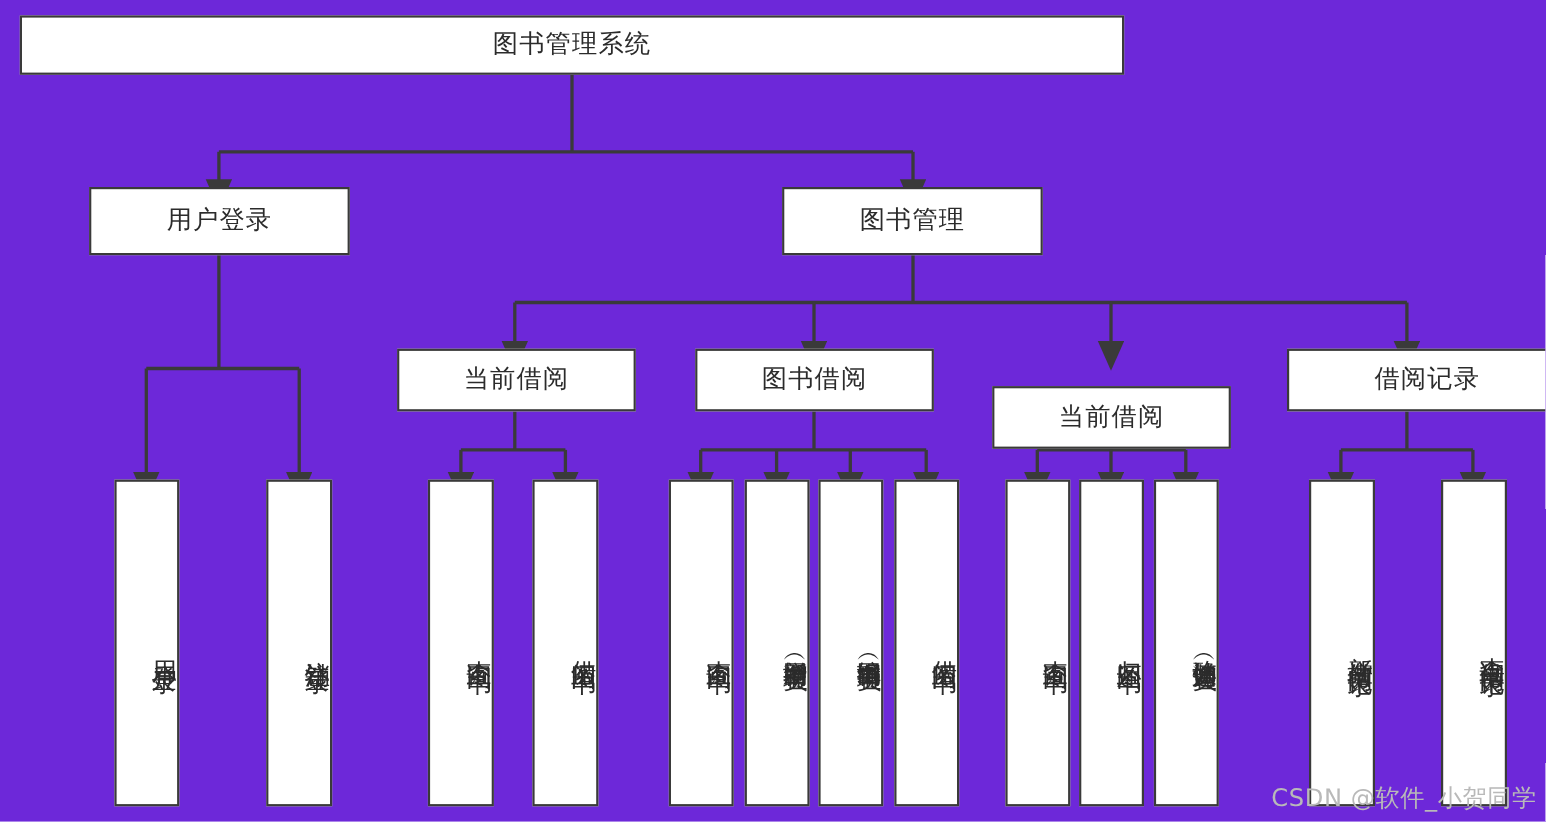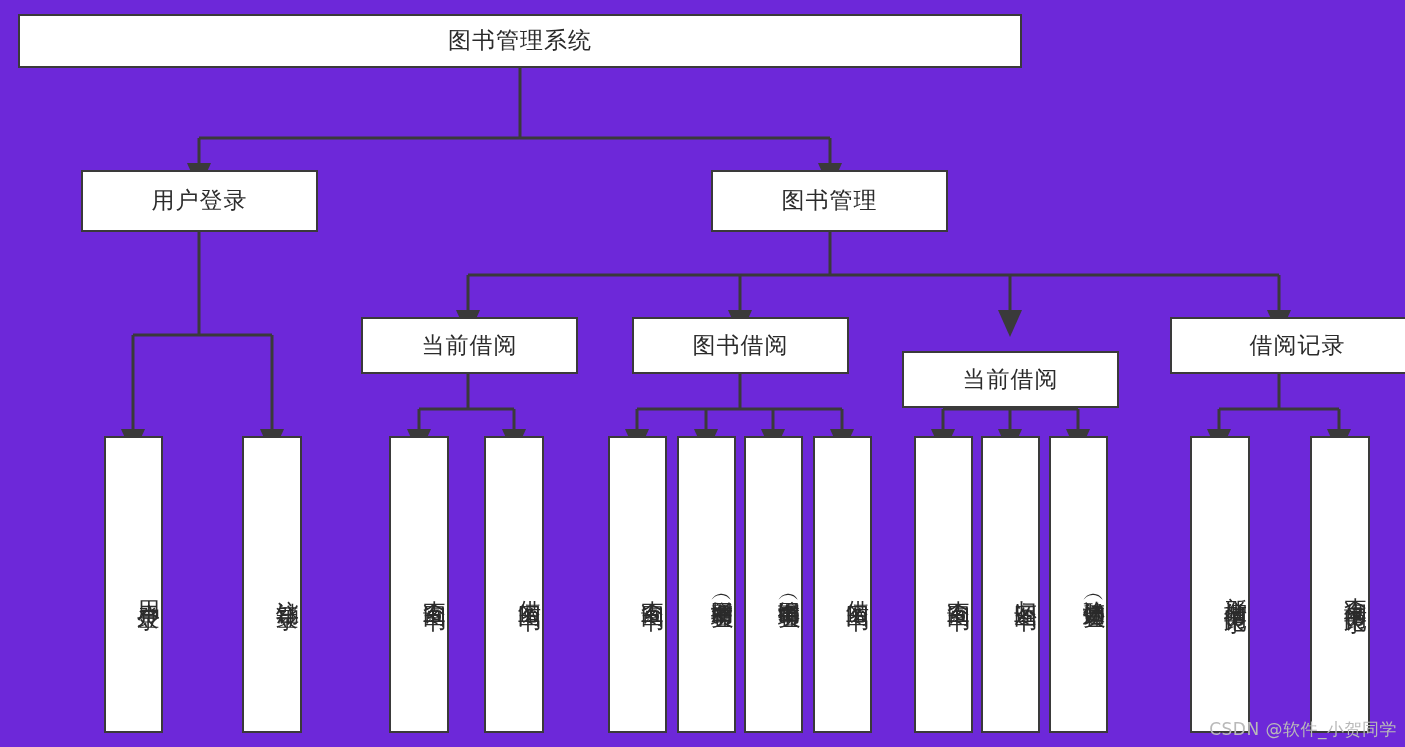--- a/index.html
+++ b/index.html
@@ -51,21 +51,21 @@
     white-space: nowrap;
   }
   .node-v.long {
     font-size: 22px;
     letter-spacing: 1px;
   }
   #watermark {
     position: absolute;
     right: 8px;
     bottom: 6px;
-    font-size: 17px;
+    font-size: 22px;
     color: #b9b9b9;
     letter-spacing: 0.5px;
     user-select: none;
     white-space: nowrap;
   }
 </style>
 </head>
 <body>
 
 <div id="diagram-root">

